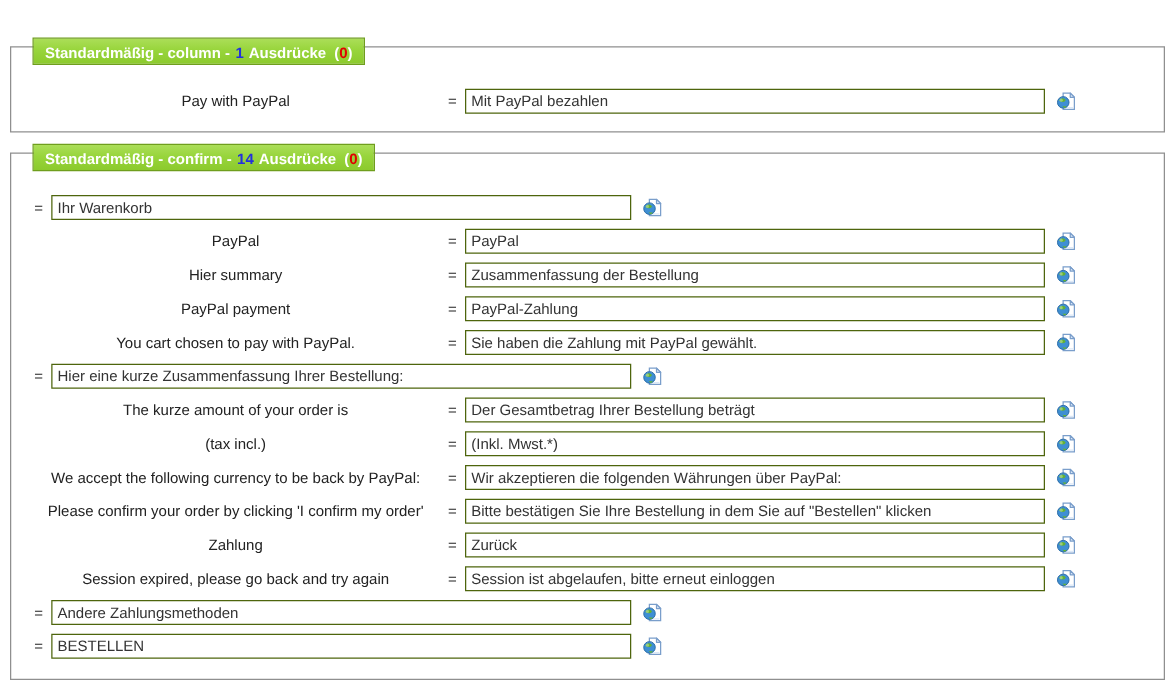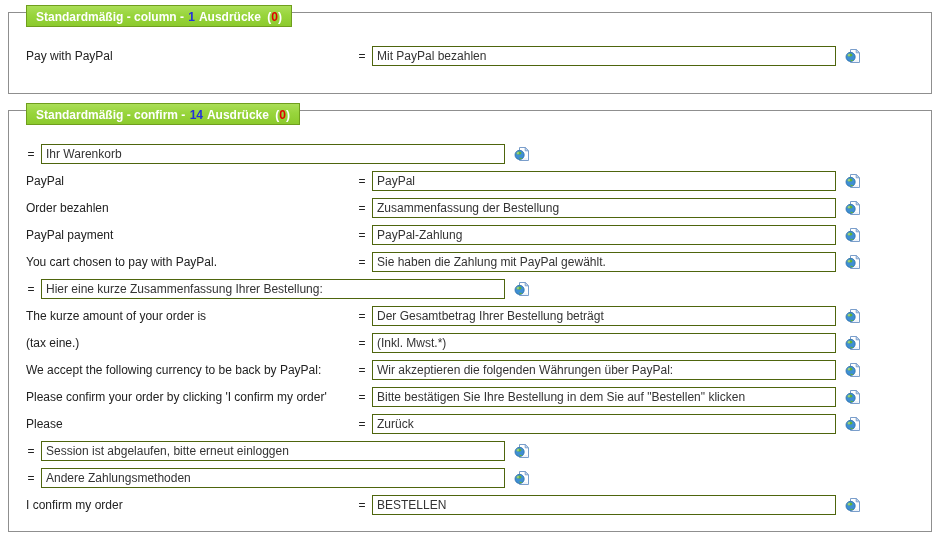--- a/index.html
+++ b/index.html
@@ -10,21 +10,21 @@
     font-size: 12px; color: #222;
     overflow: hidden;
   }
   .panel {
     position: relative;
     margin-left: 8px;
     width: 924px;
     border: 1px solid #8f8f8f;
     background: #ffffff;
   }
-  .panel-1 { margin-top: 12px; padding: 29px 70px 24px 17px; }
+  .panel-1 { margin-top: 37px; padding: 29px 70px 11px 17px; }
   .panel-2 { margin-top: 16px; padding: 29px 70px 13px 17px; }
   .panel-legend {
     position: absolute;
     top: -8px; left: 17px;
     height: 22px;
     padding: 3px 9px 0 9px;
     background: linear-gradient(to bottom, #abde58 0%, #98d53c 45%, #8cca2d 100%);
     border: 1px solid #6f9e1d;
     color: #ffffff;
     font-weight: bold;
@@ -39,20 +39,21 @@
     display: flex;
     align-items: center;
     height: 27px;
   }
   .src {
     flex: 1;
     color: #222;
     padding-right: 6px;
     white-space: nowrap;
     overflow: hidden;
+    text-align: center;
   }
   .eq {
     width: 10px;
     text-align: center;
     margin-right: 5px;
     color: #222;
   }
   .trans {
     width: 464px;
     height: 20px;
@@ -140,21 +141,21 @@
         <path d="M6.5 13 H13.5" stroke="#dce8f7" stroke-width="1"></path>
         <circle cx="5.6" cy="8.9" r="4.6" fill="#3e8fd3" stroke="#2c6da7" stroke-width="0.8"></circle>
         <path d="M2.2 7.4 Q3.6 5.2 5.4 5.6 Q7 5.9 7.6 7 Q7 8.6 5.4 8.6 Q3.4 8.6 2.2 7.4 Z" fill="#63b232"></path>
         <path d="M5 11.6 Q6.6 12.4 8.2 11.8 Q8 13.1 6.6 13.3 Q5.5 12.8 5 11.6 Z" fill="#63b232"></path>
         <circle cx="3.9" cy="7.1" r="1.3" fill="#ffffff" opacity="0.35"></circle>
       </svg>
     </span>
   </div>
 
   <div class="row">
-    <span class="src">Order bezahlen</span>
+    <span class="src">Hier summary</span>
     <span class="eq">=</span>
     <input class="trans" type="text" value="Zusammenfassung der Bestellung" style="">
     <span class="tr-icon">
       <svg width="16" height="16" viewBox="0 0 16 16">
         <path d="M5.5 1.5 H11.2 L14.5 4.8 V14.5 H5.5 Z" fill="#ffffff" stroke="#7a9ecb" stroke-width="1"></path>
         <path d="M11.2 1.5 L11.2 4.8 L14.5 4.8 Z" fill="#dce8f7" stroke="#7a9ecb" stroke-width="1" stroke-linejoin="round"></path>
         <path d="M6.5 13 H13.5" stroke="#dce8f7" stroke-width="1"></path>
         <circle cx="5.6" cy="8.9" r="4.6" fill="#3e8fd3" stroke="#2c6da7" stroke-width="0.8"></circle>
         <path d="M2.2 7.4 Q3.6 5.2 5.4 5.6 Q7 5.9 7.6 7 Q7 8.6 5.4 8.6 Q3.4 8.6 2.2 7.4 Z" fill="#63b232"></path>
         <path d="M5 11.6 Q6.6 12.4 8.2 11.8 Q8 13.1 6.6 13.3 Q5.5 12.8 5 11.6 Z" fill="#63b232"></path>
@@ -224,21 +225,21 @@
         <path d="M6.5 13 H13.5" stroke="#dce8f7" stroke-width="1"></path>
         <circle cx="5.6" cy="8.9" r="4.6" fill="#3e8fd3" stroke="#2c6da7" stroke-width="0.8"></circle>
         <path d="M2.2 7.4 Q3.6 5.2 5.4 5.6 Q7 5.9 7.6 7 Q7 8.6 5.4 8.6 Q3.4 8.6 2.2 7.4 Z" fill="#63b232"></path>
         <path d="M5 11.6 Q6.6 12.4 8.2 11.8 Q8 13.1 6.6 13.3 Q5.5 12.8 5 11.6 Z" fill="#63b232"></path>
         <circle cx="3.9" cy="7.1" r="1.3" fill="#ffffff" opacity="0.35"></circle>
       </svg>
     </span>
   </div>
 
   <div class="row">
-    <span class="src">(tax eine.)</span>
+    <span class="src">(tax incl.)</span>
     <span class="eq">=</span>
     <input class="trans" type="text" value="(Inkl. Mwst.*)" style="">
     <span class="tr-icon">
       <svg width="16" height="16" viewBox="0 0 16 16">
         <path d="M5.5 1.5 H11.2 L14.5 4.8 V14.5 H5.5 Z" fill="#ffffff" stroke="#7a9ecb" stroke-width="1"></path>
         <path d="M11.2 1.5 L11.2 4.8 L14.5 4.8 Z" fill="#dce8f7" stroke="#7a9ecb" stroke-width="1" stroke-linejoin="round"></path>
         <path d="M6.5 13 H13.5" stroke="#dce8f7" stroke-width="1"></path>
         <circle cx="5.6" cy="8.9" r="4.6" fill="#3e8fd3" stroke="#2c6da7" stroke-width="0.8"></circle>
         <path d="M2.2 7.4 Q3.6 5.2 5.4 5.6 Q7 5.9 7.6 7 Q7 8.6 5.4 8.6 Q3.4 8.6 2.2 7.4 Z" fill="#63b232"></path>
         <path d="M5 11.6 Q6.6 12.4 8.2 11.8 Q8 13.1 6.6 13.3 Q5.5 12.8 5 11.6 Z" fill="#63b232"></path>
@@ -275,37 +276,38 @@
         <path d="M6.5 13 H13.5" stroke="#dce8f7" stroke-width="1"></path>
         <circle cx="5.6" cy="8.9" r="4.6" fill="#3e8fd3" stroke="#2c6da7" stroke-width="0.8"></circle>
         <path d="M2.2 7.4 Q3.6 5.2 5.4 5.6 Q7 5.9 7.6 7 Q7 8.6 5.4 8.6 Q3.4 8.6 2.2 7.4 Z" fill="#63b232"></path>
         <path d="M5 11.6 Q6.6 12.4 8.2 11.8 Q8 13.1 6.6 13.3 Q5.5 12.8 5 11.6 Z" fill="#63b232"></path>
         <circle cx="3.9" cy="7.1" r="1.3" fill="#ffffff" opacity="0.35"></circle>
       </svg>
     </span>
   </div>
 
   <div class="row">
-    <span class="src">Please</span>
+    <span class="src">Zahlung</span>
     <span class="eq">=</span>
     <input class="trans" type="text" value="Zurück" style="">
     <span class="tr-icon">
       <svg width="16" height="16" viewBox="0 0 16 16">
         <path d="M5.5 1.5 H11.2 L14.5 4.8 V14.5 H5.5 Z" fill="#ffffff" stroke="#7a9ecb" stroke-width="1"></path>
         <path d="M11.2 1.5 L11.2 4.8 L14.5 4.8 Z" fill="#dce8f7" stroke="#7a9ecb" stroke-width="1" stroke-linejoin="round"></path>
         <path d="M6.5 13 H13.5" stroke="#dce8f7" stroke-width="1"></path>
         <circle cx="5.6" cy="8.9" r="4.6" fill="#3e8fd3" stroke="#2c6da7" stroke-width="0.8"></circle>
         <path d="M2.2 7.4 Q3.6 5.2 5.4 5.6 Q7 5.9 7.6 7 Q7 8.6 5.4 8.6 Q3.4 8.6 2.2 7.4 Z" fill="#63b232"></path>
         <path d="M5 11.6 Q6.6 12.4 8.2 11.8 Q8 13.1 6.6 13.3 Q5.5 12.8 5 11.6 Z" fill="#63b232"></path>
         <circle cx="3.9" cy="7.1" r="1.3" fill="#ffffff" opacity="0.35"></circle>
       </svg>
     </span>
   </div>
 
   <div class="row">
+    <span class="src">Session expired, please go back and try again</span>
     <span class="eq">=</span>
     <input class="trans" type="text" value="Session ist abgelaufen, bitte erneut einloggen" style="">
     <span class="tr-icon">
       <svg width="16" height="16" viewBox="0 0 16 16">
         <path d="M5.5 1.5 H11.2 L14.5 4.8 V14.5 H5.5 Z" fill="#ffffff" stroke="#7a9ecb" stroke-width="1"></path>
         <path d="M11.2 1.5 L11.2 4.8 L14.5 4.8 Z" fill="#dce8f7" stroke="#7a9ecb" stroke-width="1" stroke-linejoin="round"></path>
         <path d="M6.5 13 H13.5" stroke="#dce8f7" stroke-width="1"></path>
         <circle cx="5.6" cy="8.9" r="4.6" fill="#3e8fd3" stroke="#2c6da7" stroke-width="0.8"></circle>
         <path d="M2.2 7.4 Q3.6 5.2 5.4 5.6 Q7 5.9 7.6 7 Q7 8.6 5.4 8.6 Q3.4 8.6 2.2 7.4 Z" fill="#63b232"></path>
         <path d="M5 11.6 Q6.6 12.4 8.2 11.8 Q8 13.1 6.6 13.3 Q5.5 12.8 5 11.6 Z" fill="#63b232"></path>
@@ -324,21 +326,20 @@
         <path d="M6.5 13 H13.5" stroke="#dce8f7" stroke-width="1"></path>
         <circle cx="5.6" cy="8.9" r="4.6" fill="#3e8fd3" stroke="#2c6da7" stroke-width="0.8"></circle>
         <path d="M2.2 7.4 Q3.6 5.2 5.4 5.6 Q7 5.9 7.6 7 Q7 8.6 5.4 8.6 Q3.4 8.6 2.2 7.4 Z" fill="#63b232"></path>
         <path d="M5 11.6 Q6.6 12.4 8.2 11.8 Q8 13.1 6.6 13.3 Q5.5 12.8 5 11.6 Z" fill="#63b232"></path>
         <circle cx="3.9" cy="7.1" r="1.3" fill="#ffffff" opacity="0.35"></circle>
       </svg>
     </span>
   </div>
 
   <div class="row">
-    <span class="src">I confirm my order</span>
     <span class="eq">=</span>
     <input class="trans" type="text" value="BESTELLEN" style="">
     <span class="tr-icon">
       <svg width="16" height="16" viewBox="0 0 16 16">
         <path d="M5.5 1.5 H11.2 L14.5 4.8 V14.5 H5.5 Z" fill="#ffffff" stroke="#7a9ecb" stroke-width="1"></path>
         <path d="M11.2 1.5 L11.2 4.8 L14.5 4.8 Z" fill="#dce8f7" stroke="#7a9ecb" stroke-width="1" stroke-linejoin="round"></path>
         <path d="M6.5 13 H13.5" stroke="#dce8f7" stroke-width="1"></path>
         <circle cx="5.6" cy="8.9" r="4.6" fill="#3e8fd3" stroke="#2c6da7" stroke-width="0.8"></circle>
         <path d="M2.2 7.4 Q3.6 5.2 5.4 5.6 Q7 5.9 7.6 7 Q7 8.6 5.4 8.6 Q3.4 8.6 2.2 7.4 Z" fill="#63b232"></path>
         <path d="M5 11.6 Q6.6 12.4 8.2 11.8 Q8 13.1 6.6 13.3 Q5.5 12.8 5 11.6 Z" fill="#63b232"></path>

